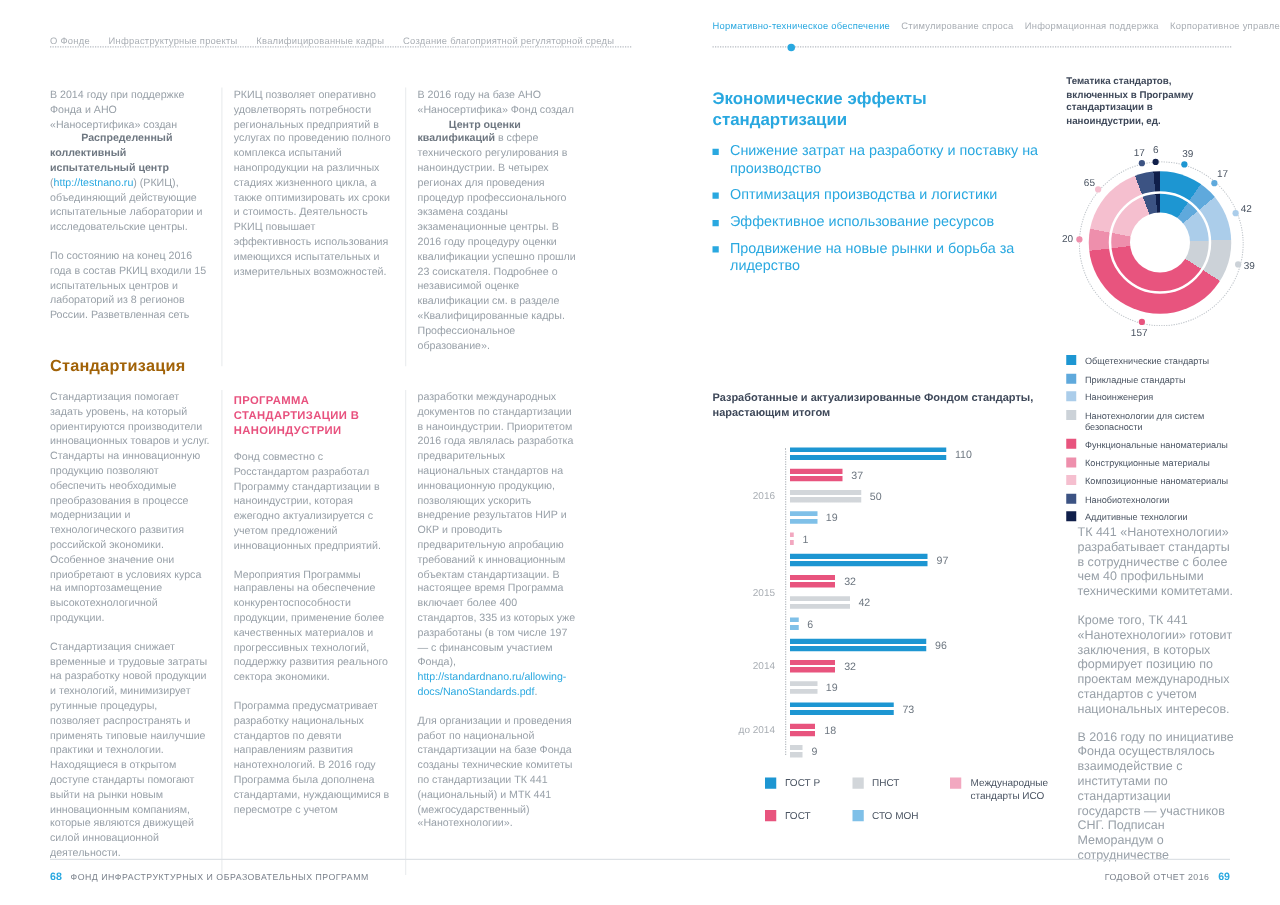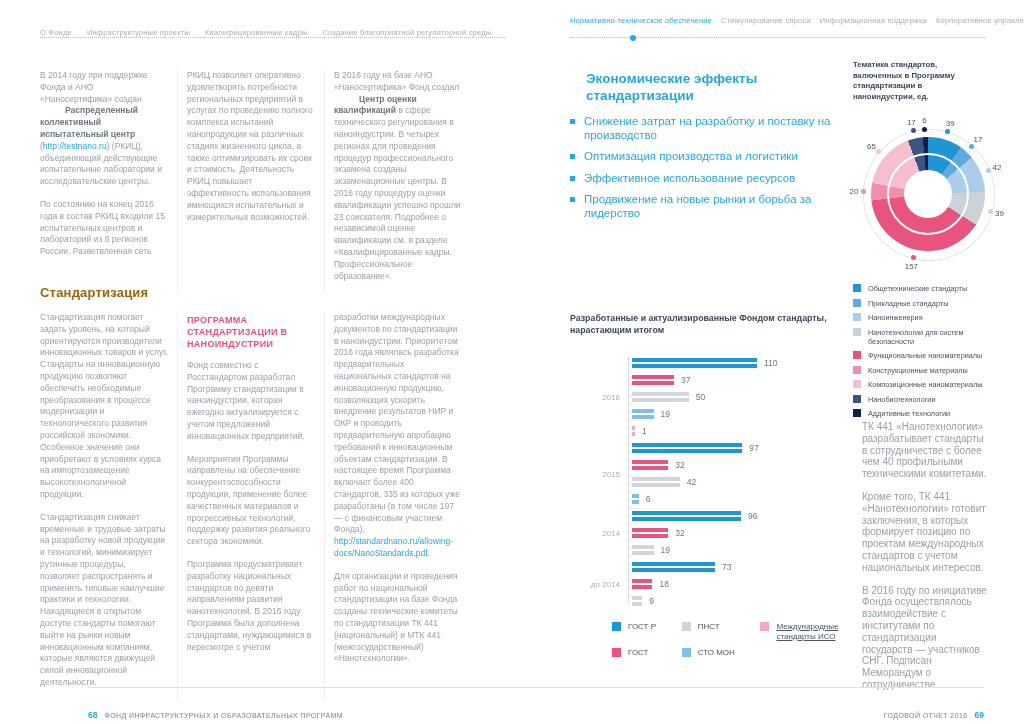--- a/index.html
+++ b/index.html
@@ -19,21 +19,21 @@
   .col + .col{border-left:1px solid #eceef0;padding-left:9px;margin-left:9px;}
   .col p{font-size:8.5px;line-height:11.8px;margin:0 0 11px 0;color:#98a0a8;}
   .run-b{font-weight:bold;color:#6e7781;padding-left:25px;}
   .run-l{color:#29a8e0;overflow-wrap:anywhere;cursor:pointer;}
   .top-cols{top:70px;}
   .std-cols{top:312px;}
   .section-title{position:absolute;left:40px;top:276px;font-size:13px;font-weight:bold;color:#a16207;letter-spacing:.2px;}
   .program-header{color:#e8517e;font-weight:bold;font-size:9px;line-height:12px;margin:2px 0 10px 0;letter-spacing:.3px;}
   
   .effects{position:absolute;left:570px;top:70px;width:272px;}
-  .effects-title{color:#29a8e0;font-weight:bold;font-size:13.5px;line-height:17px;margin:0 0 11px 16px;}
+  .effects-title{color:#29a8e0;font-weight:bold;font-size:13.5px;line-height:17px;margin:0 0 11px 0;}
   .effects ul{list-style:none;margin:0;padding:0;}
   .effects li{display:flex;color:#29a8e0;font-size:11.5px;line-height:13.5px;margin-bottom:8px;}
   .effects li::before{content:"";flex:none;width:5px;height:5px;background:#29a8e0;margin:4px 9px 0 0;}
   
   .donut-block{position:absolute;left:853px;top:60px;width:150px;}
   .donut-title{font-size:7.8px;font-weight:bold;color:#3e4859;line-height:10.5px;width:118px;}
   .donut-wrap{position:relative;width:180px;height:180px;margin:2px 0 0 -15px;}
   .donut-dotted{position:absolute;left:25px;top:25px;width:130px;height:130px;border:1px dotted #c3c8cd;border-radius:50%;}
   .donut-ring{position:absolute;left:33px;top:33px;width:114px;height:114px;border-radius:50%;}
   .donut-whitering{position:absolute;left:49px;top:49px;width:78px;height:78px;border:2px solid #fff;border-radius:50%;}
@@ -54,22 +54,22 @@
   .bar{height:10px;flex:none;}
   .bval{font-size:8.5px;color:#6e7781;margin-left:7px;}
   .bar-legend{display:grid;grid-auto-flow:column;grid-template-rows:repeat(2,auto);grid-template-columns:repeat(3,auto);
               gap:7px 24px;margin:16px 0 0 42px;font-size:8px;line-height:9.5px;color:#4a5462;align-items:start;}
   .bar-legend .item{display:flex;align-items:flex-start;}
   .bar-legend .sq{flex:none;width:9px;height:9px;margin:0 7px 0 0;}
   
   .tk-col{position:absolute;left:862px;top:421px;width:126px;}
   .tk-col p{font-size:10px;line-height:11.8px;margin:0 0 11px 0;color:#98a0a8;}
   
-  .footer{position:absolute;left:40px;right:40px;top:687px;border-top:1px solid #dde1e5;padding-top:22px;
-          display:flex;justify-content:space-between;font-size:7px;letter-spacing:.4px;color:#7b828c;margin-left:48px;}
+  .footer{position:absolute;left:40px;right:40px;top:687px;border-top:1px solid #dde1e5;padding-top:8px;
+          display:flex;justify-content:space-between;font-size:7px;letter-spacing:.4px;color:#7b828c;}
   .footer .side{display:flex;align-items:baseline;gap:7px;}
   .pagenum{color:#29a8e0;font-weight:bold;font-size:8.5px;letter-spacing:0;}
 </style>
 </head>
 <body>
 
 <nav class="nav nav-left">
     <span class="nav-item">О Фонде</span>
     <span class="nav-item">Инфраструктурные проекты</span>
     <span class="nav-item">Квалифицированные кадры</span>
@@ -282,21 +282,21 @@
       <div class="item">
         <span class="sq" style="background: rgb(210, 214, 218);"></span>
         <span style="max-width: 72px; display: inline-block;">ПНСТ</span>
       </div>
       <div class="item">
         <span class="sq" style="background: rgb(127, 192, 232);"></span>
         <span style="max-width: 72px; display: inline-block;">СТО МОН</span>
       </div>
       <div class="item">
         <span class="sq" style="background: rgb(242, 168, 192);"></span>
-        <span style="max-width: 72px; display: inline-block; text-decoration: underline;">Международные стандарты ИСО</span>
+        <span style="max-width: 72px; display: inline-block;">Международные стандарты ИСО</span>
       </div>
     </div>
 </div>
 
 <div class="tk-col">
     <p><span>ТК 441 «Нанотехнологии» разрабатывает стандарты в сотрудничестве с более чем 40 профильными техническими комитетами.</span></p>
     <p><span>Кроме того, ТК 441 «Нанотехнологии» готовит заключения, в которых формирует позицию по проектам международных стандартов с учетом национальных интересов.</span></p>
     <p><span>В 2016 году по инициативе Фонда осуществлялось взаимодействие с институтами по стандартизации государств — участников СНГ. Подписан Меморандум о сотрудничестве</span></p>
   </div>
 

